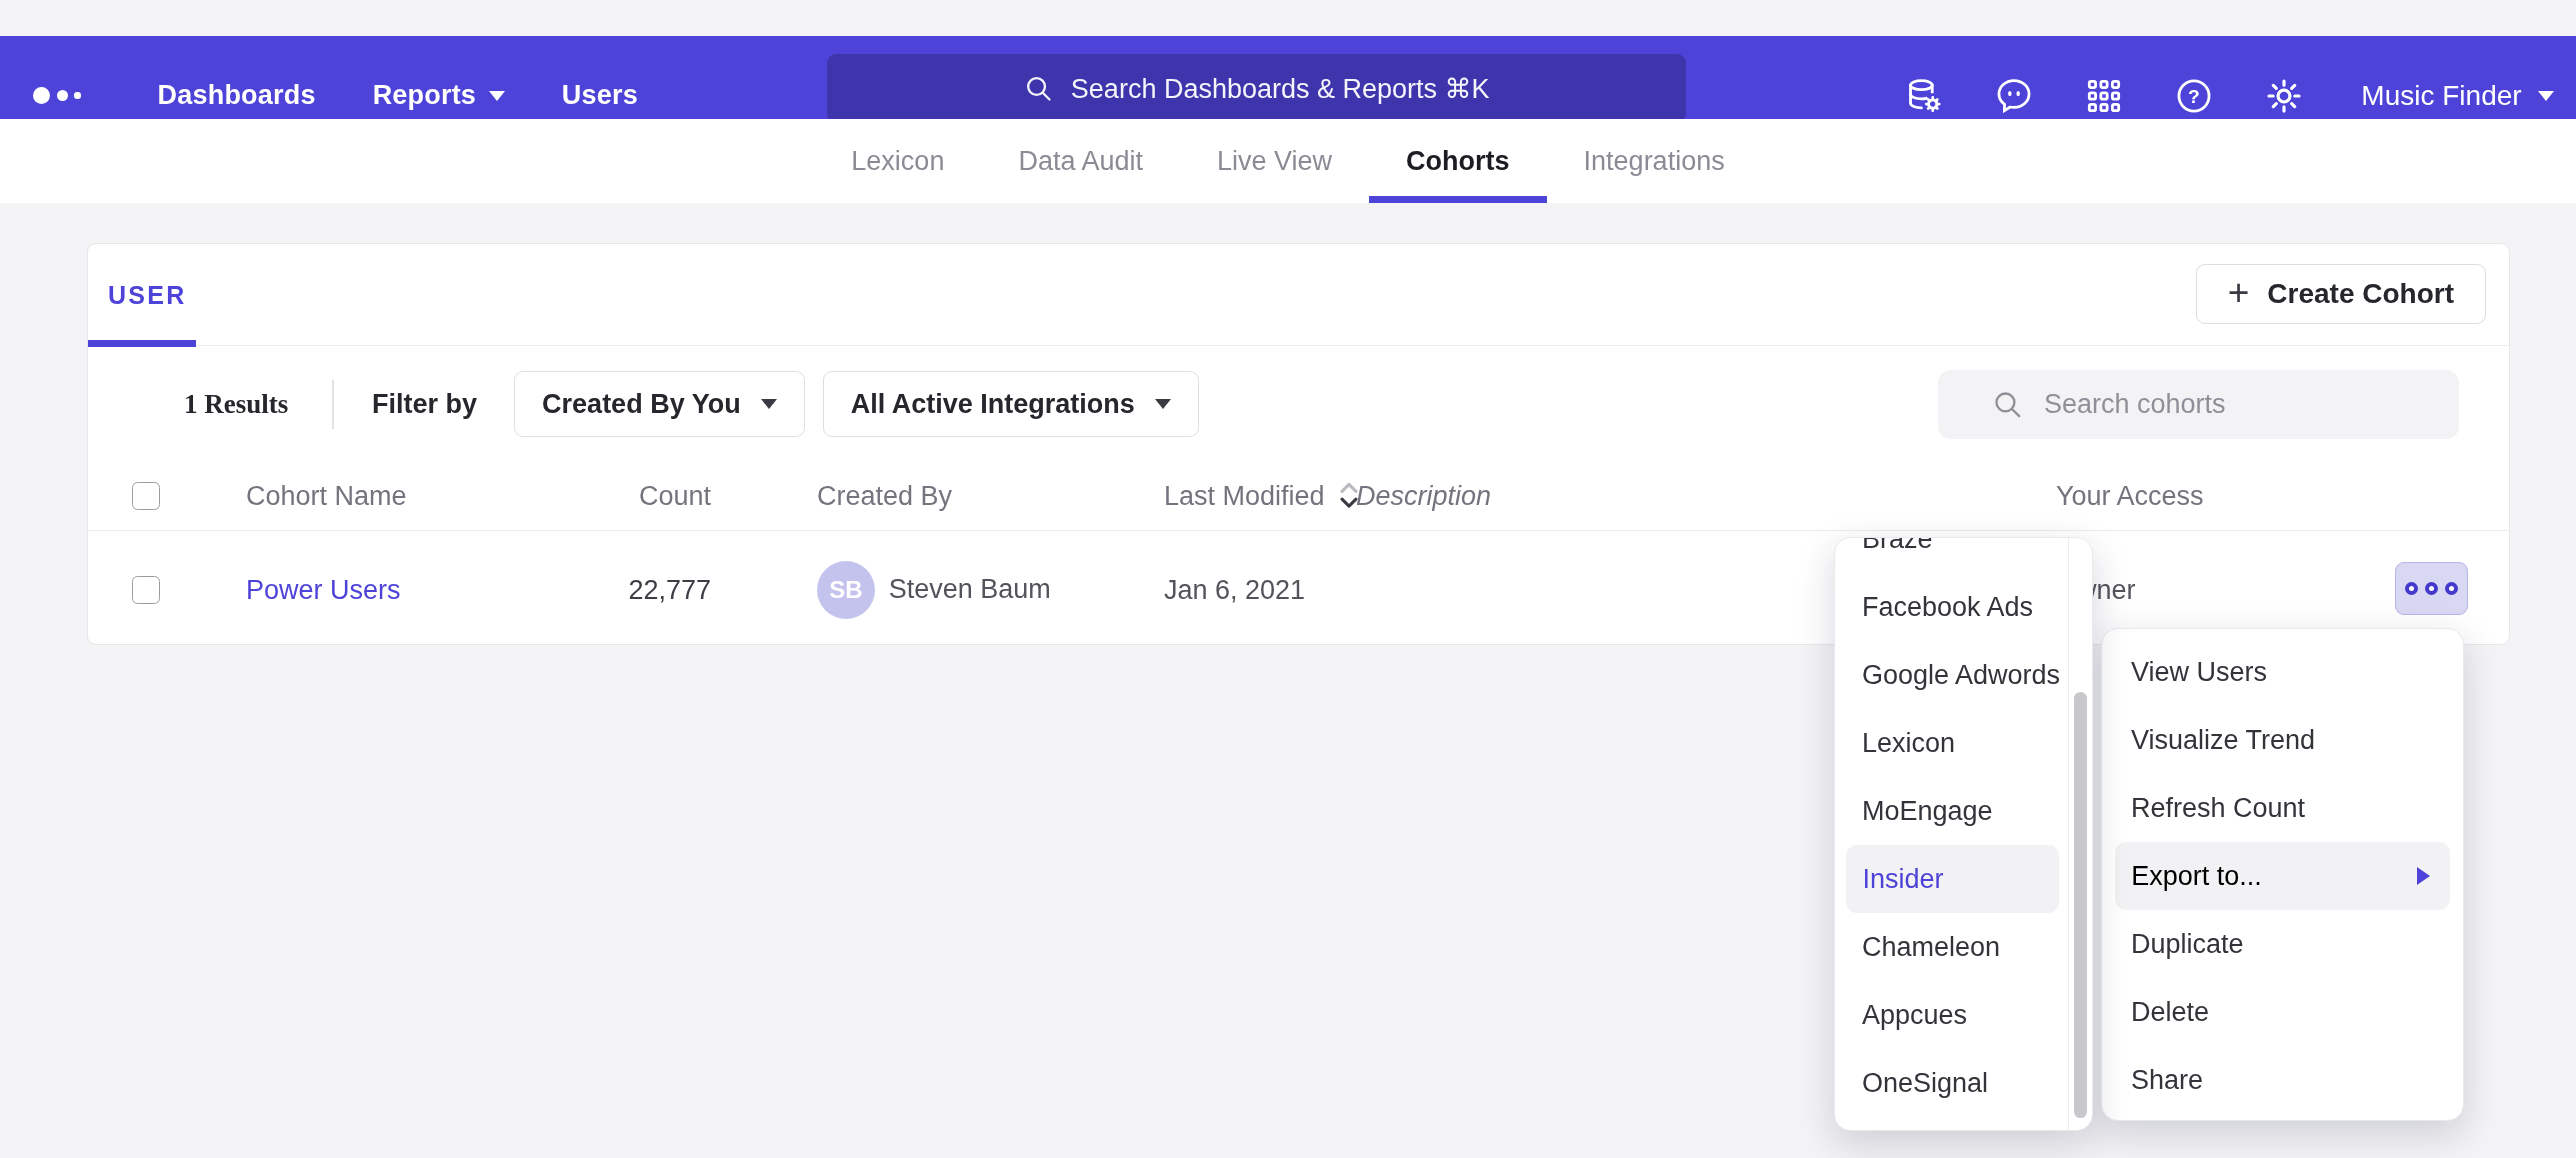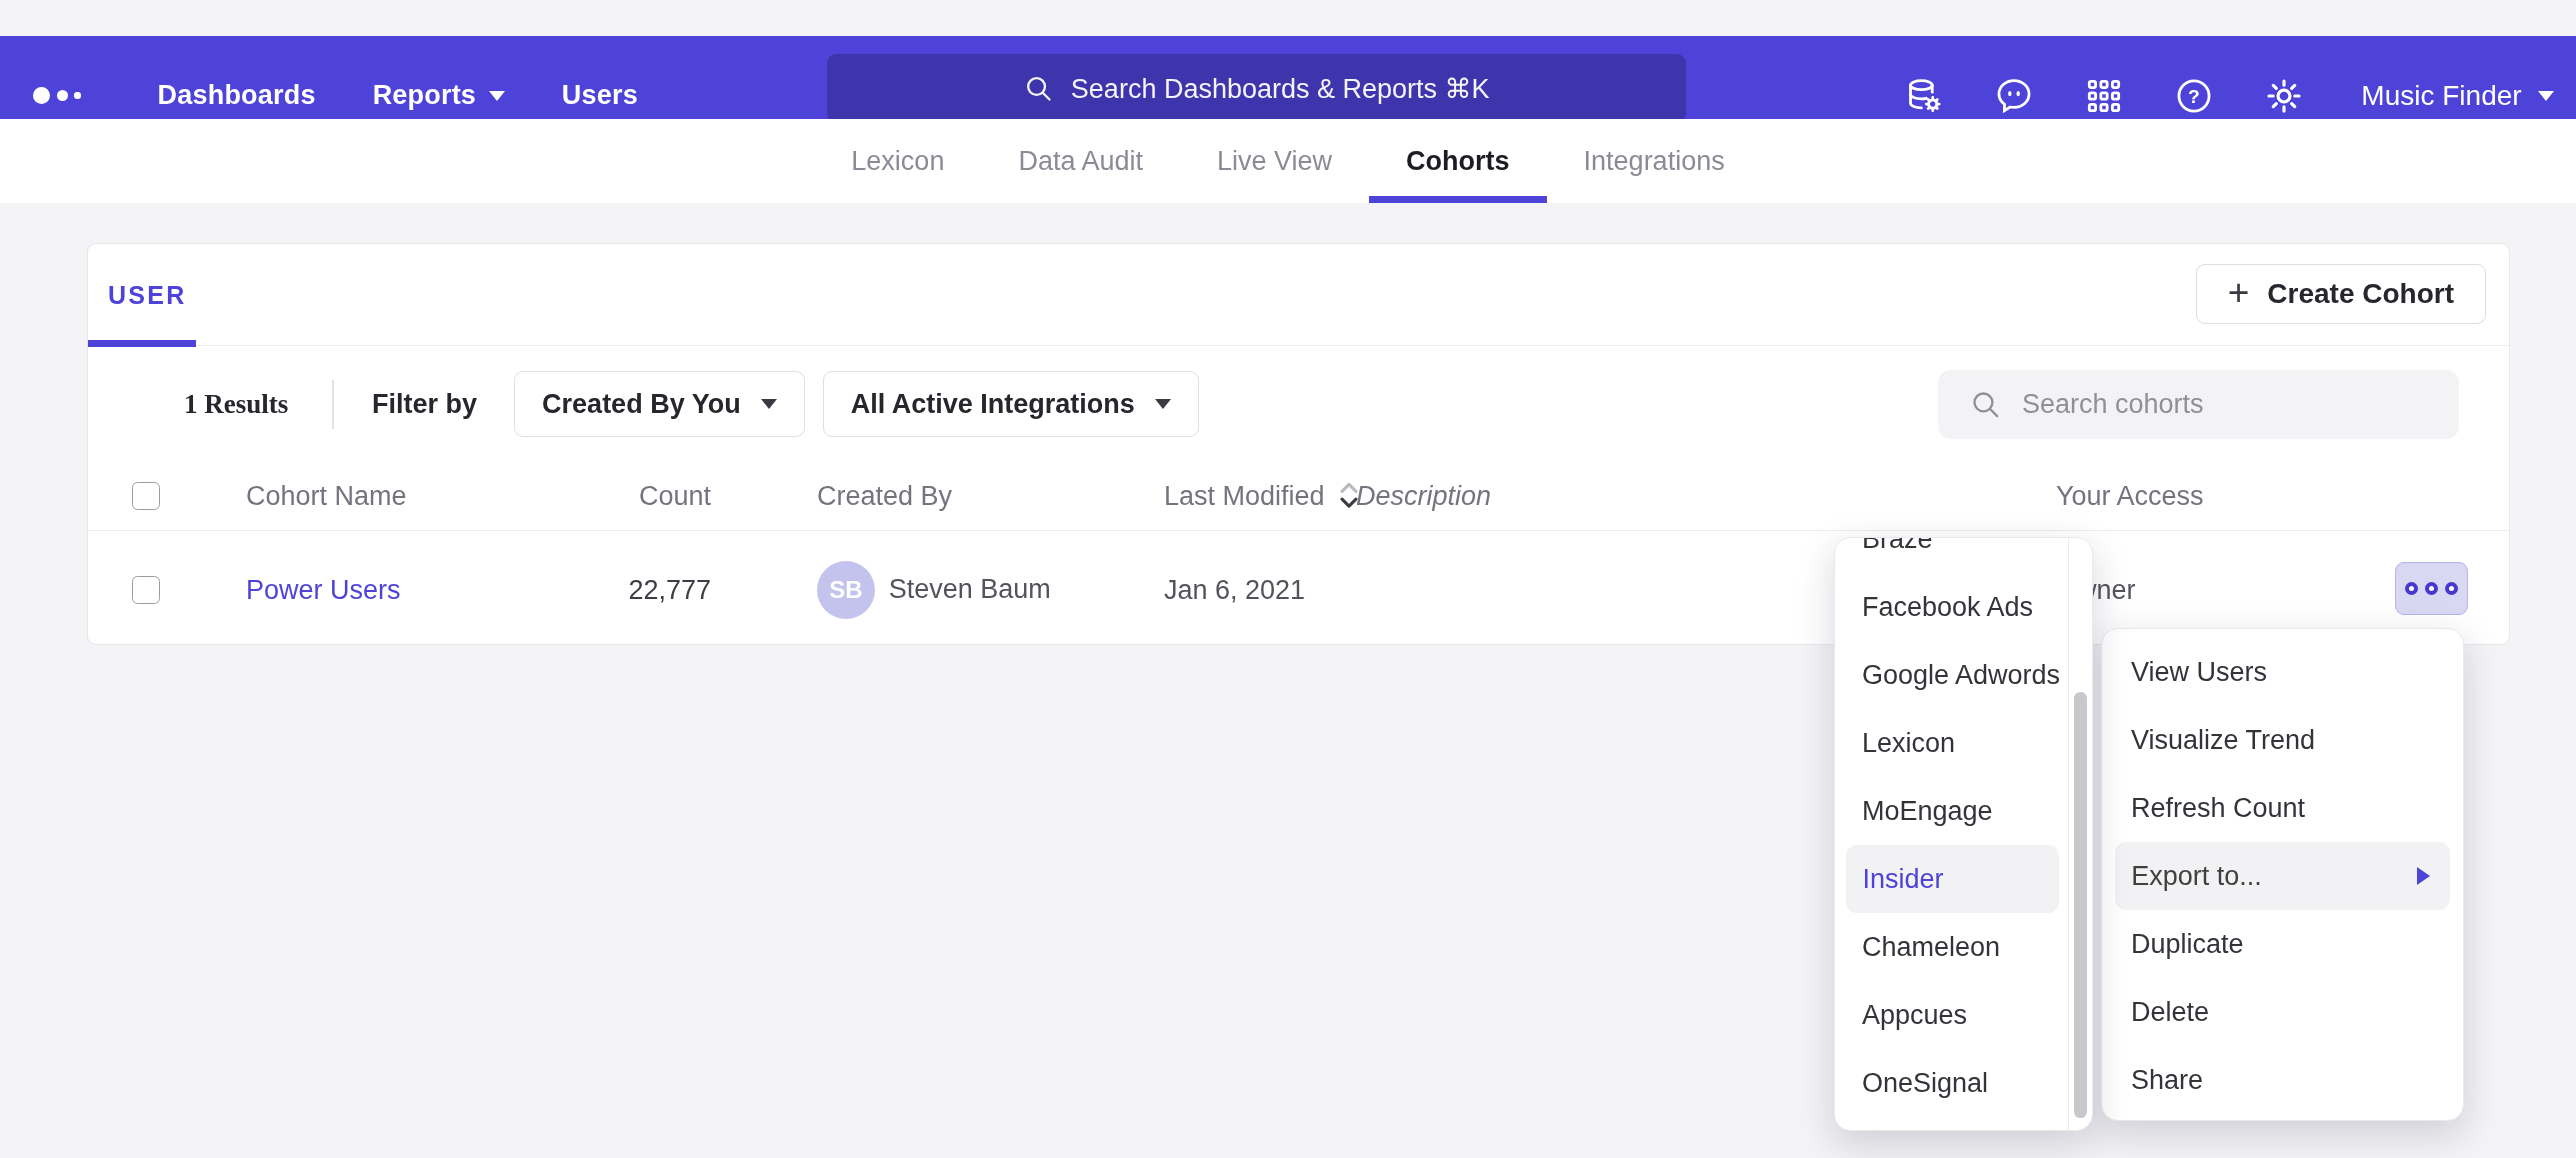--- a/index.html
+++ b/index.html
@@ -53,21 +53,21 @@
     display:flex; align-items:center; padding-left:96px; padding-right:50px; }
   .results-text { font-size:27px; font-weight:700; color:#26262c;font-family:Liberation Serif, serif; }
   .v-divider { width:1.8px; height:49px; background:#e2e2e6; margin:0 38px 0 44px; }
   .filter-by { font-size:27px; font-weight:700; color:#26262c; margin-right:37px; }
   .pill-btn { height:66px; border:1.8px solid #dfdfe3; border-radius:9px; background:#fff;
     display:flex; align-items:center; gap:20px; padding:0 27px; font-size:27px; font-weight:700;
     color:#26262c; cursor:pointer; margin-right:18px; }
   .pill-btn .caret-dark { width:0; height:0; border-left:8.2px solid transparent;
     border-right:8.2px solid transparent; border-top:10px solid #3a3a42; }
   .cohort-search { margin-left:auto; width:521px; height:69px; background:#f3f3f5; border-radius:12.8px;
-    display:flex; align-items:center; padding-left:31px; gap:20px; }
+    display:flex; align-items:center; padding-left:31px; gap:20px;justify-content:center; }
   .cohort-search input { border:none; outline:none; background:transparent; font-size:27px;
     color:#3a3a42; width:393px; font-family:"Liberation Sans", sans-serif; }
   .cohort-search input::placeholder { color:#8f8f98; }
 
   .thead { position:absolute; left:0; top:218px; right:0; height:69px; border-bottom:1.8px solid #ececf0; }
   .thead .cell, .trow .cell { position:absolute; top:50%; transform:translateY(-50%); font-size:27px; }
   .thead .cell { color:#74747e; }
   .checkbox { position:absolute; left:44px; top:50%; transform:translateY(-50%);
     width:28px; height:28px; border:1.8px solid #9b9ba3; border-radius:5.5px; background:#fff; cursor:pointer; }
   .col-name { left:158px; }
@@ -98,21 +98,21 @@
     font-size:27px; color:#33333a; cursor:pointer; }
   .submenu .item.hl { background:#f2f2f4; border-radius:11px; margin:0 33px 0 11px;
     padding-left:16.4px; color:#4e43d8; }
   .scroll-line { position:absolute; top:0; bottom:0; right:23px; width:0.9px; background:#ededf0; }
   .scroll-thumb { position:absolute; right:5.5px; top:154px; width:12.8px; height:426px;
     border-radius:6.4px; background:#c7c7cc; cursor:pointer; }
 
   .actions { left:2101px; top:628px; width:363px; height:493px; z-index:50; padding-top:9px; }
   .actions .item { padding-left:29px; }
   .actions .item.hl { background:#f2f2f4; border-radius:11px; margin:0 12.8px;
-    padding-left:16.4px; color:#404040; justify-content:space-between; padding-right:20px; }
+    padding-left:16.4px; color:#000000; justify-content:space-between; padding-right:20px; }
   .submenu-arrow { width:0; height:0; border-top:9px solid transparent;
     border-bottom:9px solid transparent; border-left:13.7px solid #4e43d8; }
 
   svg { display:block; }
 </style>
 </head>
 <body>
 
 <div class="topbar">
   <div class="logo">

